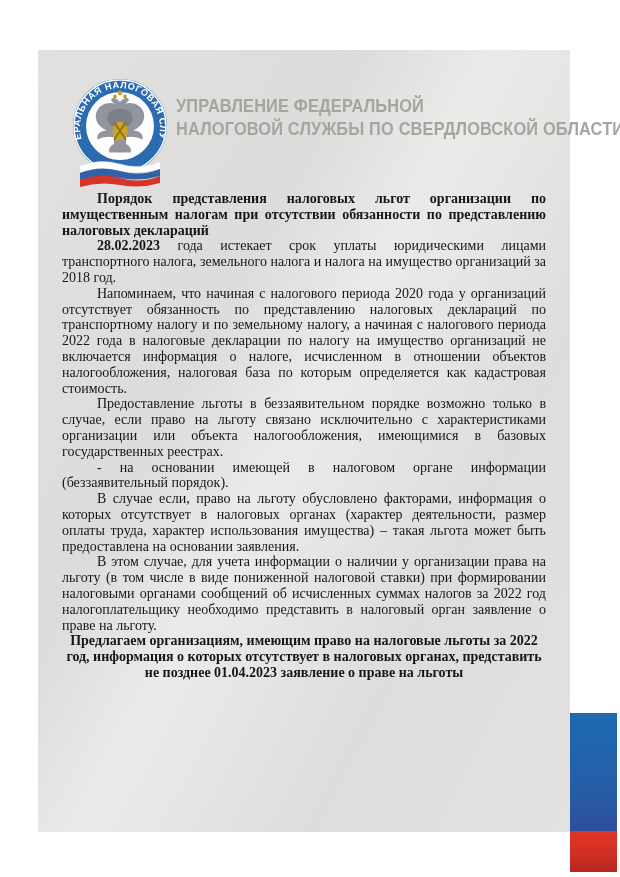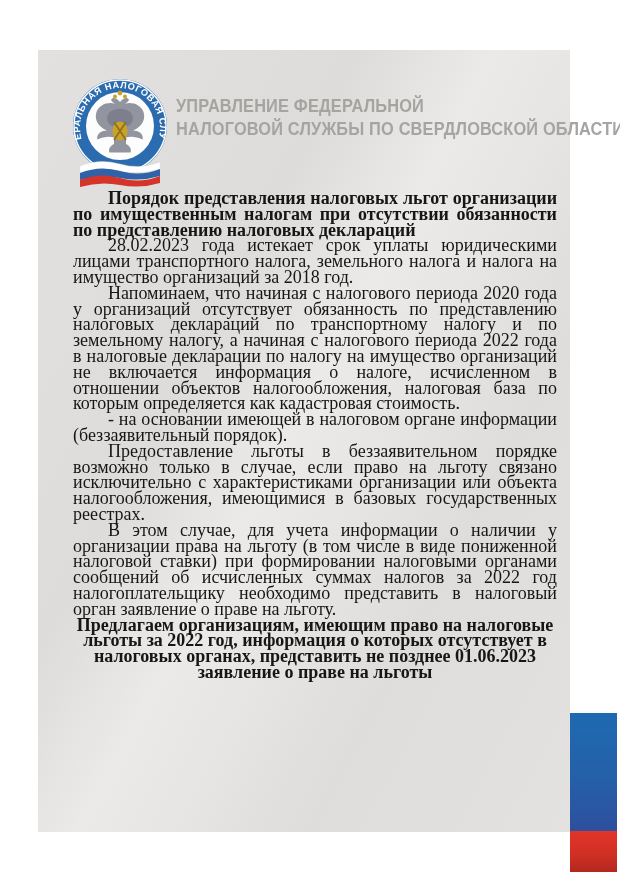--- a/index.html
+++ b/index.html
@@ -31,42 +31,42 @@
     font-size: 19px;
     line-height: 23px;
     letter-spacing: 0.2px;
     color: #a5a4a1;
     transform: scaleX(0.86);
     transform-origin: left top;
     white-space: nowrap;
   }
   .content {
     position: absolute;
-    left: 35px; top: 141px;
+    left: 24px; top: 141px;
     width: 484px;
     color: #161616;
-    font-size: 18px;
+    font-size: 14px;
     line-height: 15.8px;
   }
   .doc-title {
     font-weight: bold;
     text-align: center;
     margin: 0;
   }
   .content p {
     margin: 0;
     text-align: justify;
     text-indent: 35px;
   }
   .closing {
     font-weight: bold;
     text-align: center !important;
     text-indent: 0 !important;
   }
-  .bold-inline { font-weight: normal; }
+  .bold-inline { font-weight: bold; }
   .bar {
     position: absolute;
     left: 570px;
     width: 47px;
   }
   .bar-blue {
     top: 713px; height: 118px;
     background: linear-gradient(180deg, #1e6ab1 0%, #2460a9 55%, #2e4f9d 100%);
   }
   .bar-red {
@@ -118,21 +118,22 @@
 
   <div class="org-name">
     <div>УПРАВЛЕНИЕ ФЕДЕРАЛЬНОЙ</div>
     <div>НАЛОГОВОЙ СЛУЖБЫ ПО СВЕРДЛОВСКОЙ ОБЛАСТИ</div>
   </div>
 
   <div class="content">
     <p class="doc-title">Порядок представления налоговых льгот организации по имущественным налогам при отсутствии обязанности по представлению налоговых деклараций</p>
     <p><span class="bold-inline">28.02.2023</span><span> года истекает срок уплаты юридическими лицами транспортного налога, земельного налога и налога на имущество организаций за 2018 год.</span></p>
     <p>Напоминаем, что начиная с налогового периода 2020 года у организаций отсутствует обязанность по представлению налоговых деклараций по транспортному налогу и по земельному налогу, а начиная с налогового периода 2022 года в налоговые декларации по налогу на имущество организаций не включается информация о налоге, исчисленном в отношении объектов налогообложения, налоговая база по которым определяется как кадастровая стоимость.</p>
+    <p>Предоставление льготы в беззаявительном порядке возможно только в случае, если право на льготу связано исключительно с характеристиками организации или объекта налогообложения, имеющимися в базовых государственных реестрах.</p>
     <p>- на основании имеющей в налоговом органе информации (беззаявительный порядок).</p>
-    <p>Предоставление льготы в беззаявительном порядке возможно только в случае, если право на льготу связано исключительно с характеристиками организации или объекта налогообложения, имеющимися в базовых государственных реестрах.</p>
+    <p>В случае если, право на льготу обусловлено факторами, информация о которых отсутствует в налоговых органах (характер деятельности, размер оплаты труда, характер использования имущества) – такая льгота может быть предоставлена на основании заявления.</p>
     <p>В этом случае, для учета информации о наличии у организации права на льготу (в том числе в виде пониженной налоговой ставки) при формировании налоговыми органами сообщений об исчисленных суммах налогов за 2022 год налогоплательщику необходимо представить в налоговый орган заявление о праве на льготу.</p>
-    <p class="closing">Предлагаем организациям, имеющим право на налоговые льготы за 2022 год, информация о которых отсутствует в налоговых органах, представить не позднее  01.06.2023 заявление о праве на льготы</p>
+    <p class="closing">Предлагаем организациям, имеющим право на налоговые льготы за 2022 год, информация о которых отсутствует в налоговых органах, представить не позднее  01.04.2023 заявление о праве на льготы</p>
   </div>
 </div>
 
 <div class="bar bar-blue"></div>
 <div class="bar bar-red"></div>
 
 </body></html>

